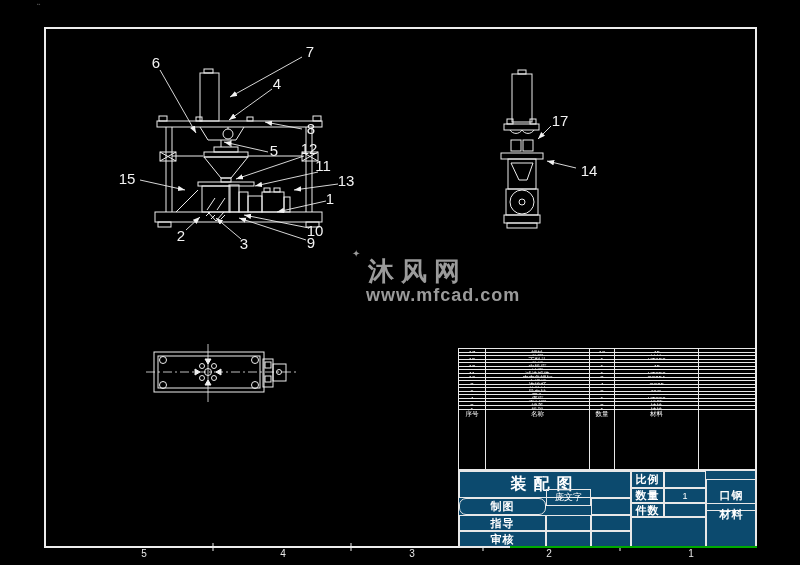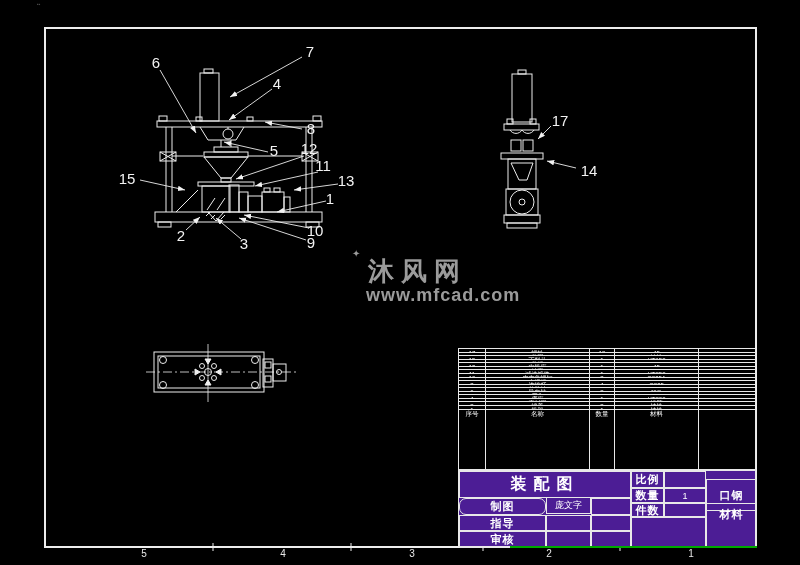--- a/index.html
+++ b/index.html
@@ -21,21 +21,21 @@
   .ptable{position:absolute;left:458px;top:348px;width:298px;height:122px;
           display:flex;flex-direction:column;border:1px solid #e8e8e8;box-sizing:border-box;background:#000;}
   .prow{flex:1 1 0;display:flex;border-top:1px solid #e8e8e8;overflow:hidden;}
   .prow:first-child{border-top:none;}
   .pcell{border-left:1px solid #e8e8e8;font-size:6px;line-height:6px;overflow:hidden;
          white-space:nowrap;text-align:center;color:#fff;padding-top:1px;box-sizing:border-box;}
   .pcell:first-child{border-left:none;}
   .c-no{width:26px;} .c-name{width:104px;} .c-qty{width:25px;} .c-mat{width:84px;} .c-rem{flex:1;}
   .phead .pcell{font-size:6.5px;}
   
-  .tblock{position:absolute;left:458px;top:470px;width:298px;height:77px;background:#4c1d95;
+  .tblock{position:absolute;left:458px;top:470px;width:298px;height:77px;background:#0c4a6e;
           border:1px solid #e8e8e8;box-sizing:border-box;}
   .tcell{position:absolute;border:1px solid #e8e8e8;box-sizing:border-box;display:flex;
          align-items:center;justify-content:center;overflow:hidden;white-space:nowrap;color:#fff;}
   .big-title{font-size:16px;letter-spacing:7px;font-weight:bold;}
   .lbl{font-size:11px;font-weight:bold;letter-spacing:1px;}
   .sm{font-size:9px;}
   
   .scale-num{position:absolute;transform:translateX(-50%);font-size:10px;color:#e8e8e8;}
   .green-line{position:absolute;left:510px;top:546px;width:247px;height:2px;background:#00aa00;}
   .corner-artifact{position:absolute;left:37px;top:2px;width:11px;height:5px;color:#4a4a4a;
@@ -312,21 +312,21 @@
       <div class="pcell c-name">名称</div>
       <div class="pcell c-qty">数量</div>
       <div class="pcell c-mat">材料</div>
       <div class="pcell c-rem"></div>
     </div>
   </div>
 
   <div class="tblock">
     <div class="tcell big-title" style="left:0;top:0;width:172px;height:27px;">装配图</div>
     <div class="tcell lbl" style="left:0;top:27px;width:87px;height:17px;border-radius:7px;">制图</div>
-    <div class="tcell sm" style="left:87px;top:26px;width:45px;height:17px;">庞文字</div>
+    <div class="tcell sm" style="left:87px;top:18px;width:45px;height:17px;">庞文字</div>
     <div class="tcell" style="left:132px;top:27px;width:40px;height:17px;"></div>
     <div class="tcell lbl" style="left:0;top:44px;width:87px;height:16px;">指导</div>
     <div class="tcell sm" style="left:87px;top:44px;width:45px;height:16px;"></div>
     <div class="tcell" style="left:132px;top:44px;width:40px;height:16px;"></div>
     <div class="tcell lbl" style="left:0;top:60px;width:87px;height:17px;">审核</div>
     <div class="tcell sm" style="left:87px;top:60px;width:45px;height:17px;"></div>
     <div class="tcell" style="left:132px;top:60px;width:40px;height:17px;"></div>
 
     <div class="tcell lbl" style="left:172px;top:0;width:33px;height:17px;">比例</div>
     <div class="tcell sm" style="left:205px;top:0;width:42px;height:17px;"></div>

